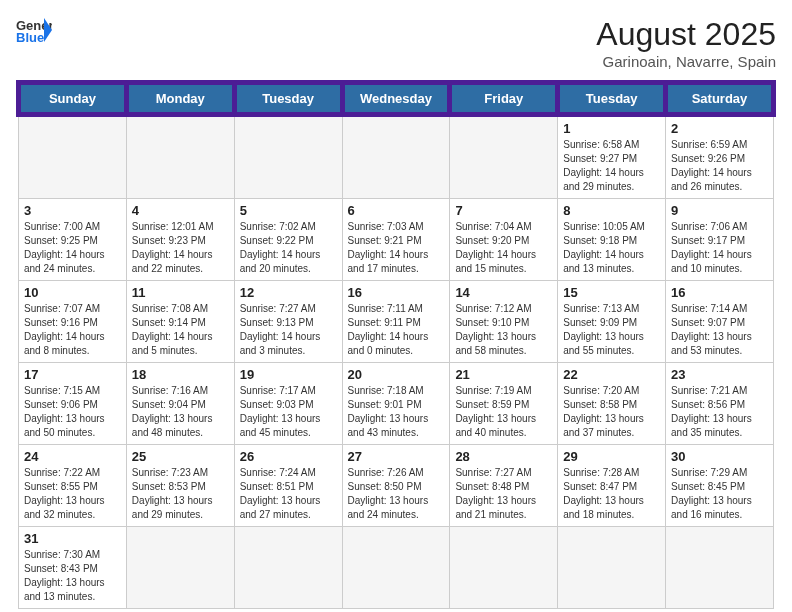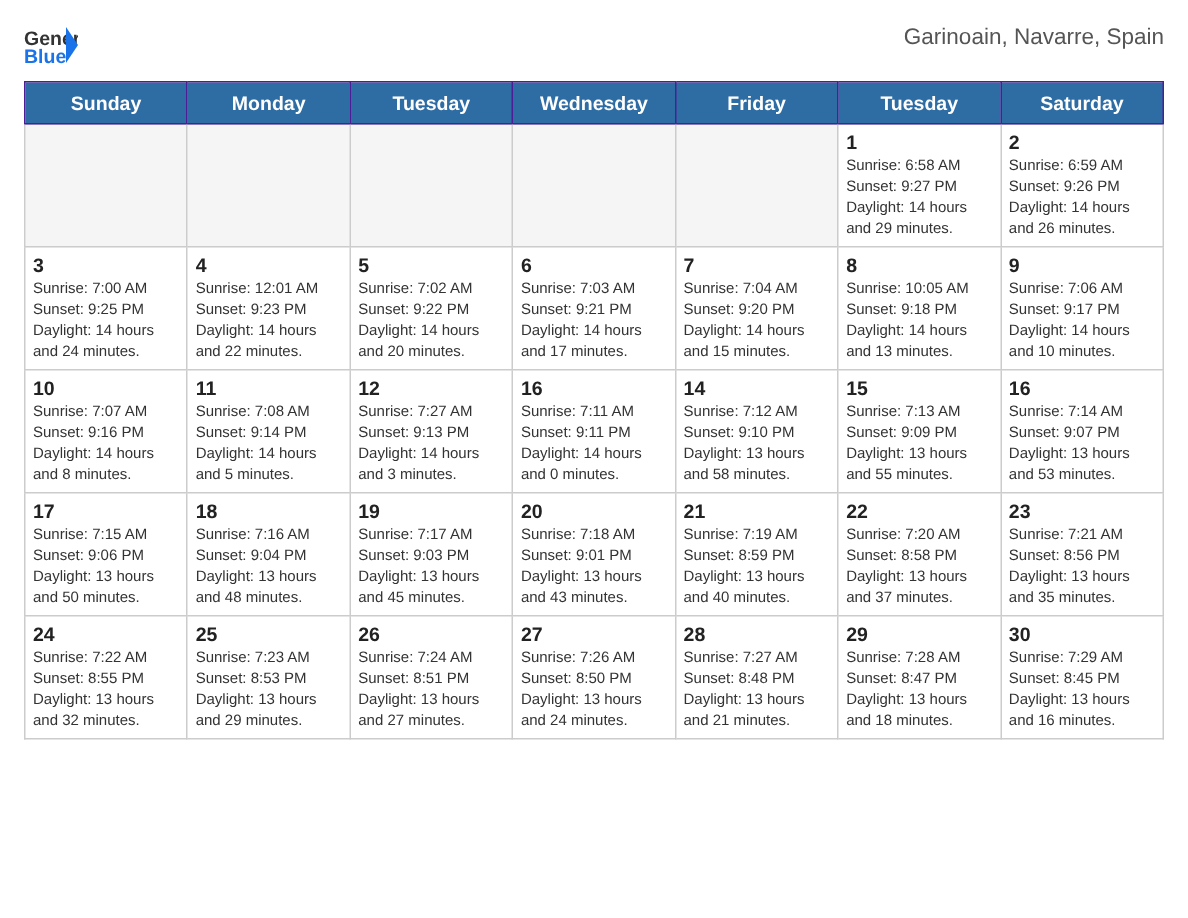--- a/index.html
+++ b/index.html
@@ -43,21 +43,21 @@
       border-collapse: collapse;
       border: 1px solid #ccc;
     }
     .calendar th {
       background: #2e6da4;
       color: #fff;
       text-align: center;
       padding: 6px 4px;
       font-size: 13px;
       font-weight: bold;
-      border: 1px solid #4c1d95;
+      border: 5px solid #4c1d95;
     }
     .calendar td {
       vertical-align: top;
       border: 1px solid #ccc;
       padding: 4px 5px;
       width: calc(100% / 7);
       min-height: 70px;
       font-size: 10.5px;
       color: #333;
       background: #fff;
@@ -83,20 +83,21 @@
 
 <div class="header-area">
   <div class="logo">
     <svg class="logo-icon" viewBox="0 0 36 28">
       <text x="0" y="14" font-size="13" font-weight="bold" fill="#333">General</text>
       <text x="0" y="26" font-size="13" font-weight="bold" fill="#1a73e8">Blue</text>
       <polygon points="28,2 36,14 28,26" fill="#1a73e8"></polygon>
     </svg>
   </div>
   <div class="title-block">
+    <div class="cal-title">August 2025</div>
     <div class="cal-subtitle">Garinoain, Navarre, Spain</div>
   </div>
 </div>
 
 <table class="calendar">
   <thead>
     <tr>
 
     <th>Sunday</th>
         <th>Monday</th>
@@ -296,14 +297,28 @@
 Sunset: 8:47 PM
 Daylight: 13 hours and 18 minutes.</div>
         </td>
         <td>
           <span class="day-number">30</span>
           <div class="day-info">Sunrise: 7:29 AM
 Sunset: 8:45 PM
 Daylight: 13 hours and 16 minutes.</div>
         </td>
       </tr>
+      <tr>
+        <td>
+          <span class="day-number">31</span>
+          <div class="day-info">Sunrise: 7:30 AM
+Sunset: 8:43 PM
+Daylight: 13 hours and 13 minutes.</div>
+        </td>
+        <td class="empty"></td>
+        <td class="empty"></td>
+        <td class="empty"></td>
+        <td class="empty"></td>
+        <td class="empty"></td>
+        <td class="empty"></td>
+      </tr>
     </tbody>
 </table>
 
 </body></html>

